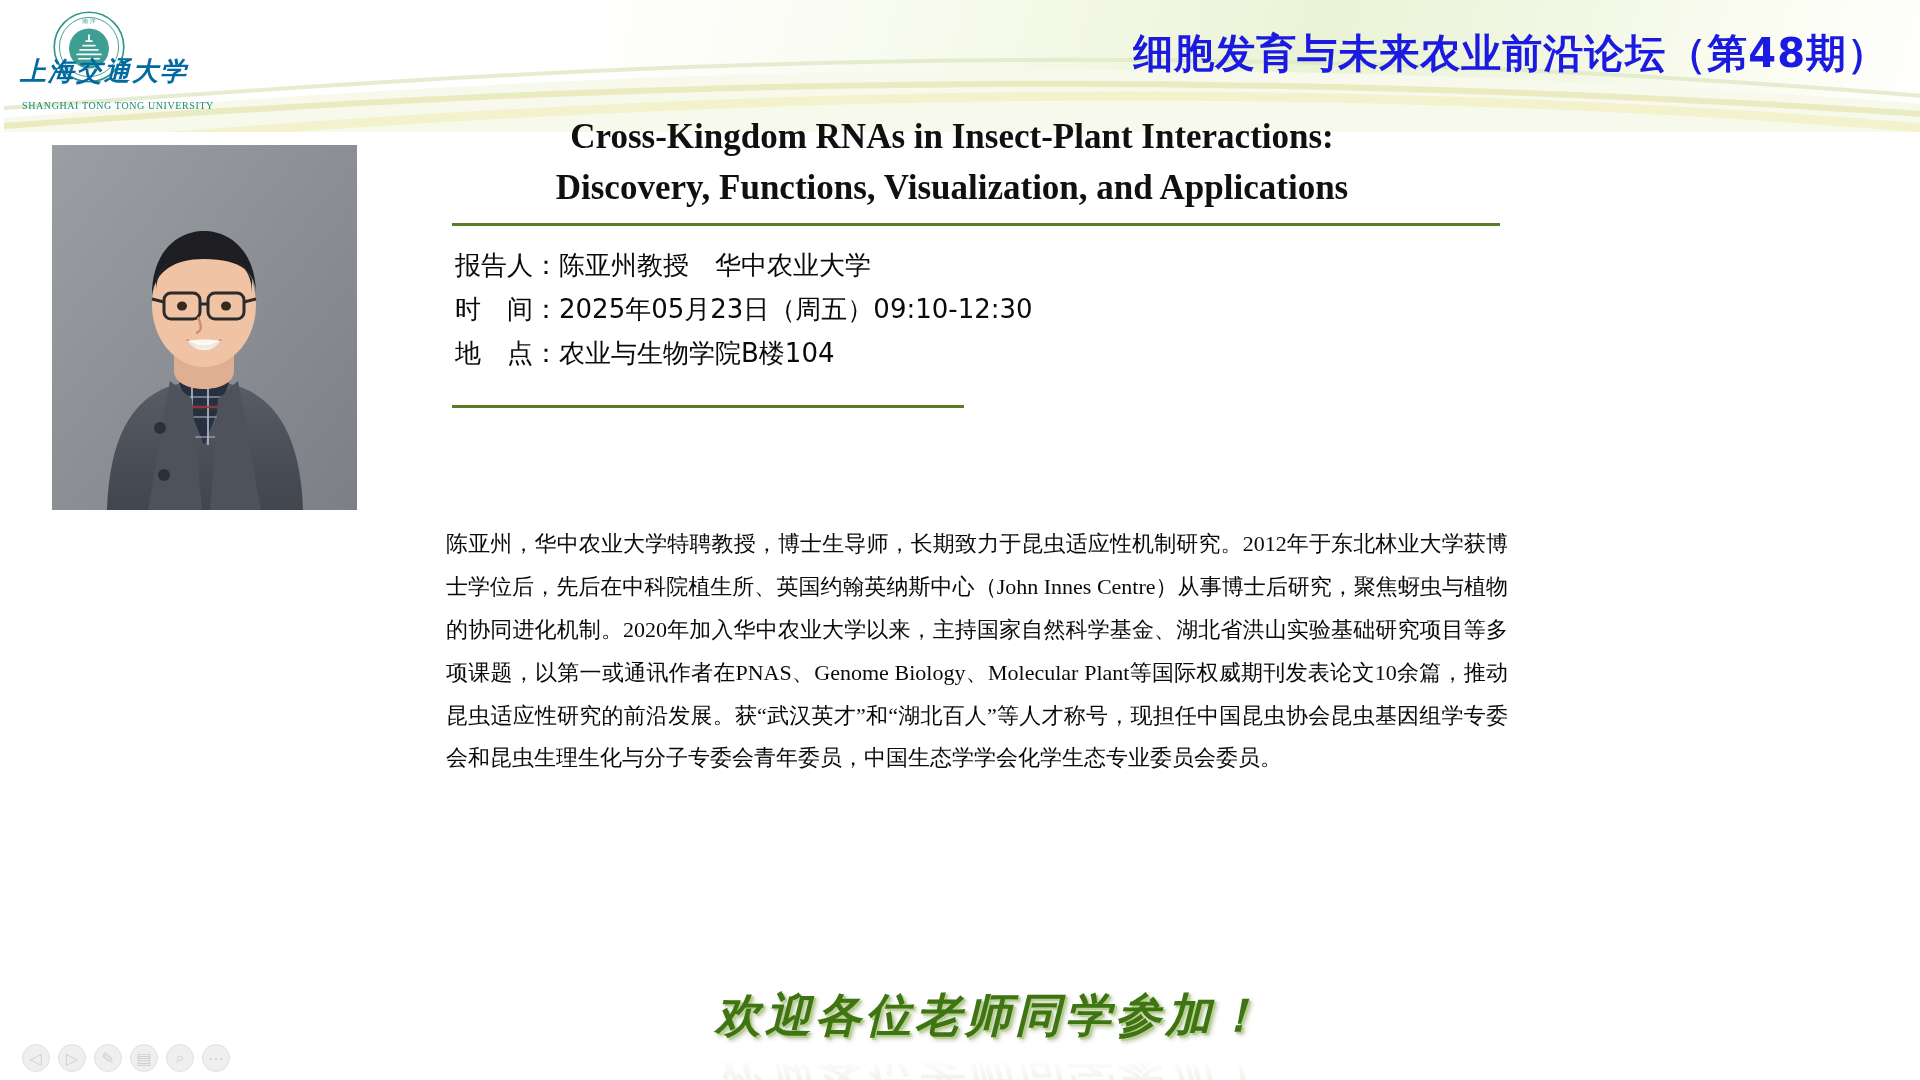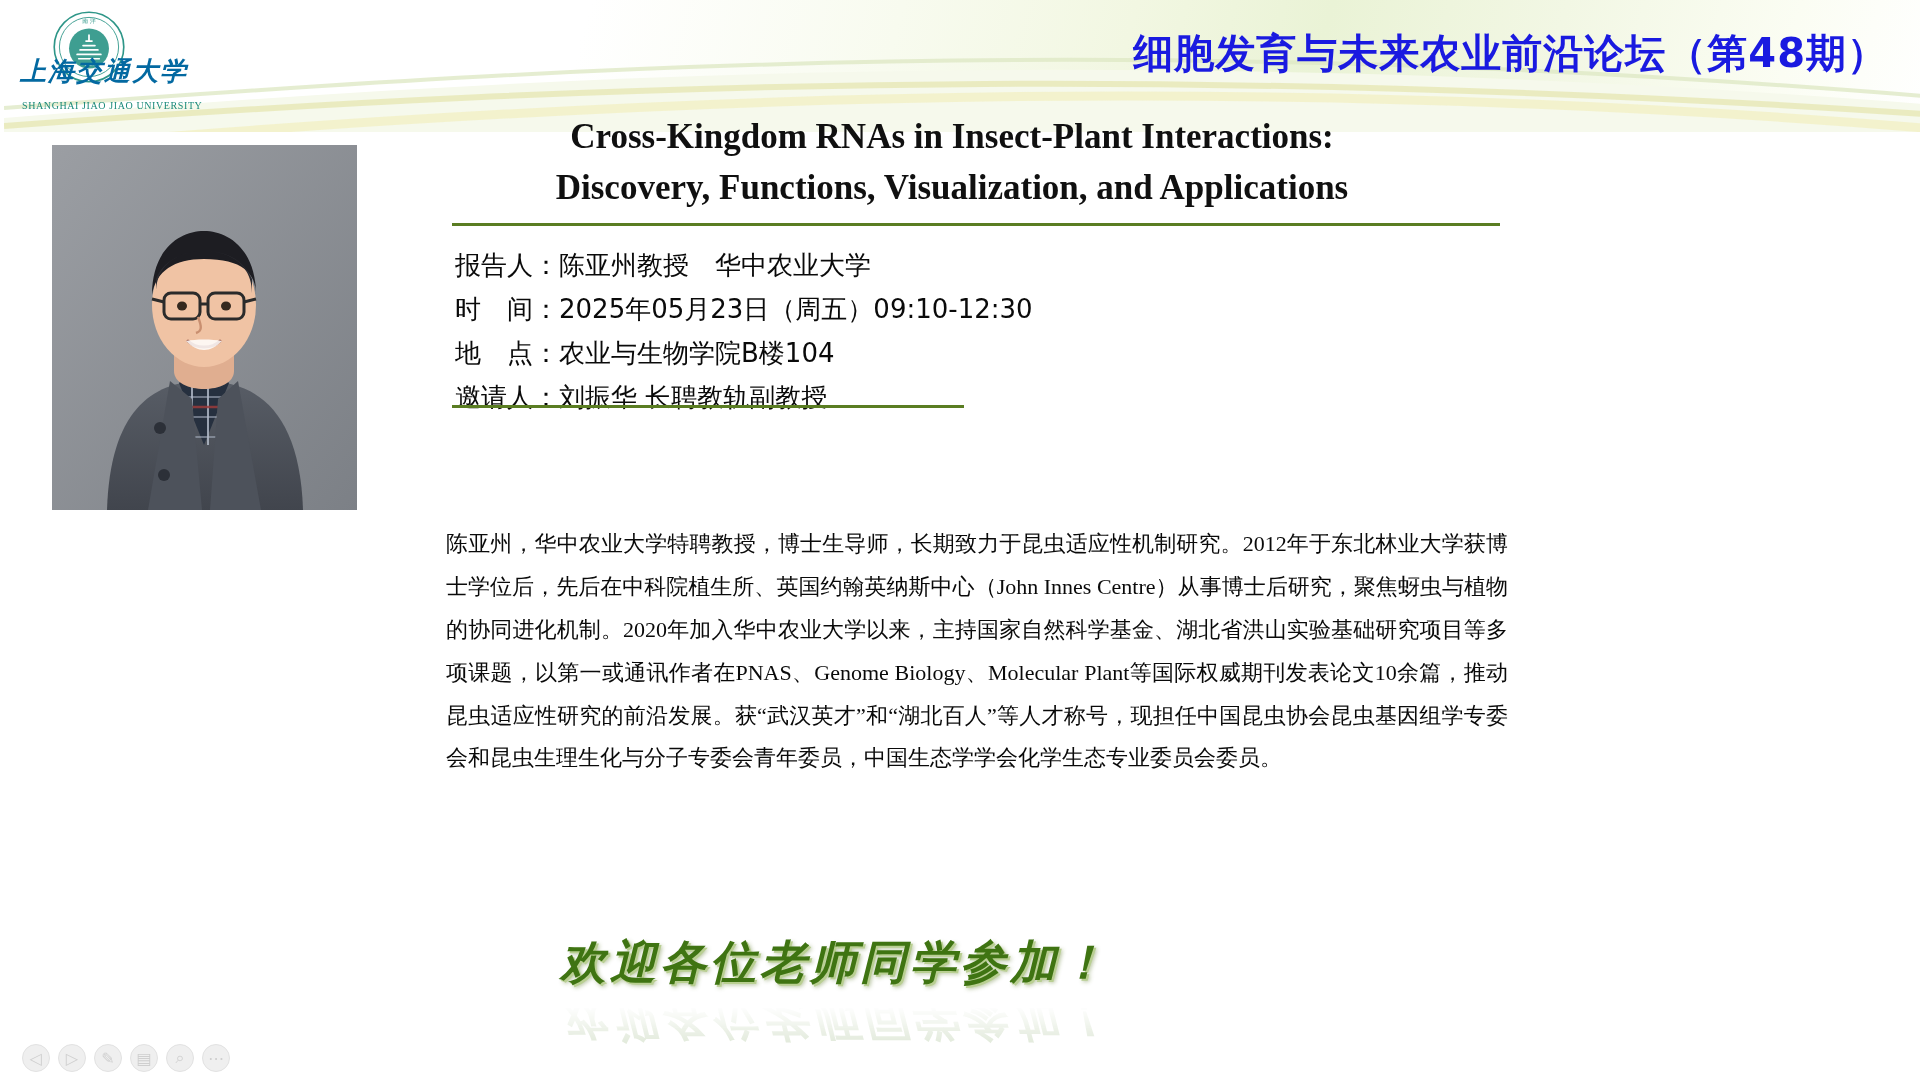--- a/index.html
+++ b/index.html
@@ -73,21 +73,21 @@
   .meta-label{display:inline-block;}
 
   .bio{
     position:absolute;left:446px;top:523px;width:1062px;
     font-family:"Liberation Serif","DejaVu Serif",serif;
     font-size:22px;color:#0a0a0a;line-height:1.95;
     text-align:justify;text-justify:inter-character;
   }
 
   
-  .welcome-wrap{position:absolute;left:560px;top:932px;width:860px;height:78px;text-align:left;}
+  .welcome-wrap{position:absolute;left:560px;top:985px;width:860px;height:78px;text-align:center;}
   .welcome{
     font-family:"DejaVu Serif","Liberation Serif",serif;
     font-size:46px;font-weight:bold;font-style:italic;letter-spacing:4px;
     color:#3f7412;white-space:nowrap;
     text-shadow:2px 2px 0 #b9cf92, 3px 3px 4px rgba(90,120,40,.45);
   }
   .welcome-reflect{
     font-family:"DejaVu Serif","Liberation Serif",serif;
     font-size:46px;font-weight:bold;font-style:italic;letter-spacing:4px;
     color:#3f7412;white-space:nowrap;
@@ -125,21 +125,21 @@
     <svg class="logo-seal" viewBox="0 0 100 100">
       <circle cx="50" cy="50" r="47" fill="none" stroke="#2e9688" stroke-width="2.2"></circle>
       <circle cx="50" cy="50" r="40" fill="none" stroke="#2e9688" stroke-width="1.2"></circle>
       <circle cx="50" cy="52" r="27" fill="#2e9688" opacity=".92"></circle>
       <path d="M34 60 h32 M38 54 h24 M42 48 h16 M46 42 h8 M50 34 v8" stroke="#ffffff" stroke-width="2.4" fill="none" stroke-linecap="round"></path>
       <path d="M36 66 h28" stroke="#ffffff" stroke-width="2" stroke-linecap="round"></path>
       <text x="50" y="18" font-size="8" fill="#2e9688" text-anchor="middle" font-family="DejaVu Serif, serif">南 洋</text>
       <text x="50" y="76" font-size="5" fill="#ffffff" text-anchor="middle" font-family="DejaVu Serif, serif">1896</text>
     </svg>
     <div class="logo-name">上海交通大学</div>
-    <div class="logo-en">SHANGHAI JIAO JIAO UNIVERSITY</div>
+    <div class="logo-en">SHANGHAI TONG TONG UNIVERSITY</div>
   </div>
 
   <div class="portrait">
     <svg viewBox="0 0 305 365" width="305" height="365" preserveAspectRatio="none">
       <defs>
         <linearGradient id="bg" x1="0" y1="0" x2="1" y2="1">
           <stop offset="0%" stop-color="#9b9ea3"></stop>
             <stop offset="100%" stop-color="#7c8086"></stop>
         </linearGradient>
         <linearGradient id="coat" x1="0" y1="0" x2="0" y2="1">
@@ -183,23 +183,20 @@
   <div class="meta">
     <div class="meta-row">
       <span class="meta-label">报告人：</span><span>陈亚州教授　华中农业大学</span>
     </div>
     <div class="meta-row">
       <span class="meta-label">时　间：</span><span>2025年05月23日（周五）09:10-12:30</span>
     </div>
     <div class="meta-row">
       <span class="meta-label">地　点：</span><span>农业与生物学院B楼104</span>
     </div>
-    <div class="meta-row">
-      <span class="meta-label">邀请人：</span><span>刘振华  长聘教轨副教授</span>
-    </div>
   </div>
   <div class="rule rule-bottom"></div>
 
   <div class="bio">陈亚州，华中农业大学特聘教授，博士生导师，长期致力于昆虫适应性机制研究。2012年于东北林业大学获博士学位后，先后在中科院植生所、英国约翰英纳斯中心（John Innes Centre）从事博士后研究，聚焦蚜虫与植物的协同进化机制。2020年加入华中农业大学以来，主持国家自然科学基金、湖北省洪山实验基础研究项目等多项课题，以第一或通讯作者在PNAS、Genome Biology、Molecular Plant等国际权威期刊发表论文10余篇，推动昆虫适应性研究的前沿发展。获“武汉英才”和“湖北百人”等人才称号，现担任中国昆虫协会昆虫基因组学专委会和昆虫生理生化与分子专委会青年委员，中国生态学学会化学生态专业委员会委员。</div>
 
   <div class="welcome-wrap">
     <div class="welcome">欢迎各位老师同学参加！</div>
     <div class="welcome-reflect">欢迎各位老师同学参加！</div>
   </div>
 

